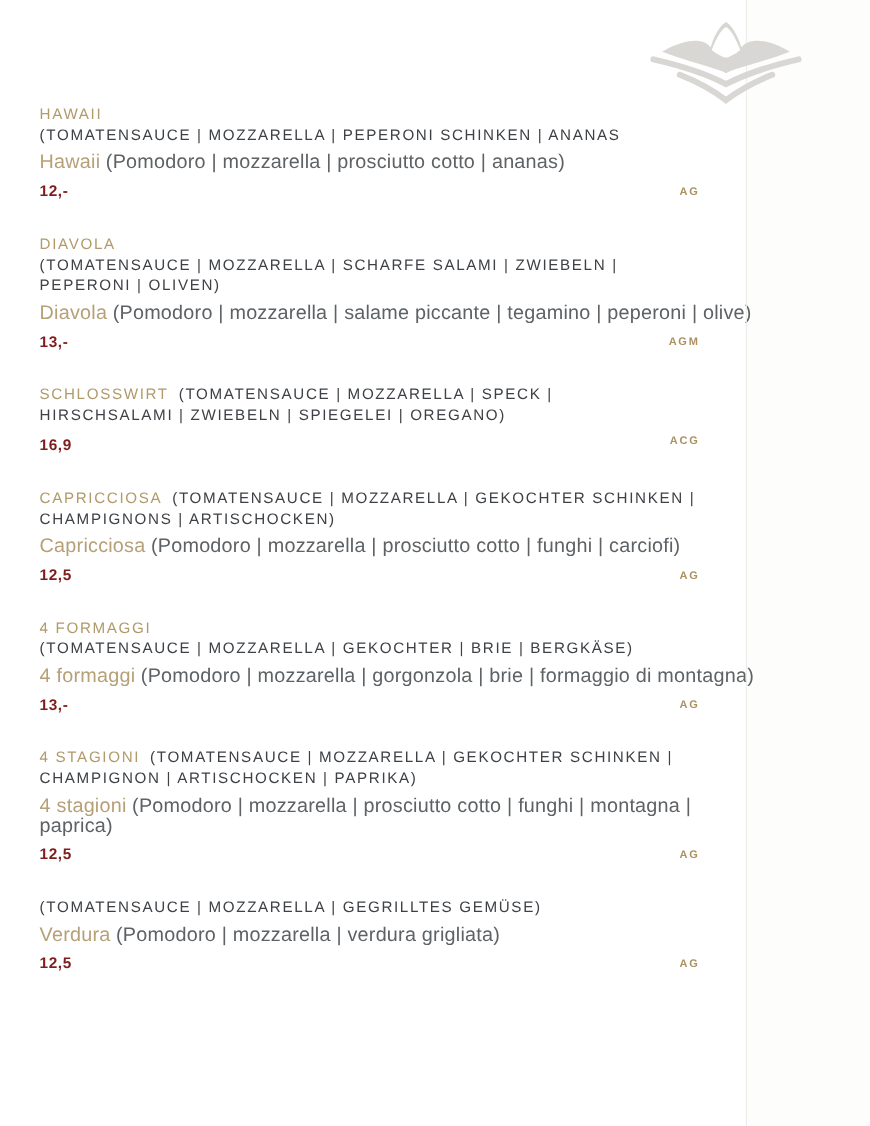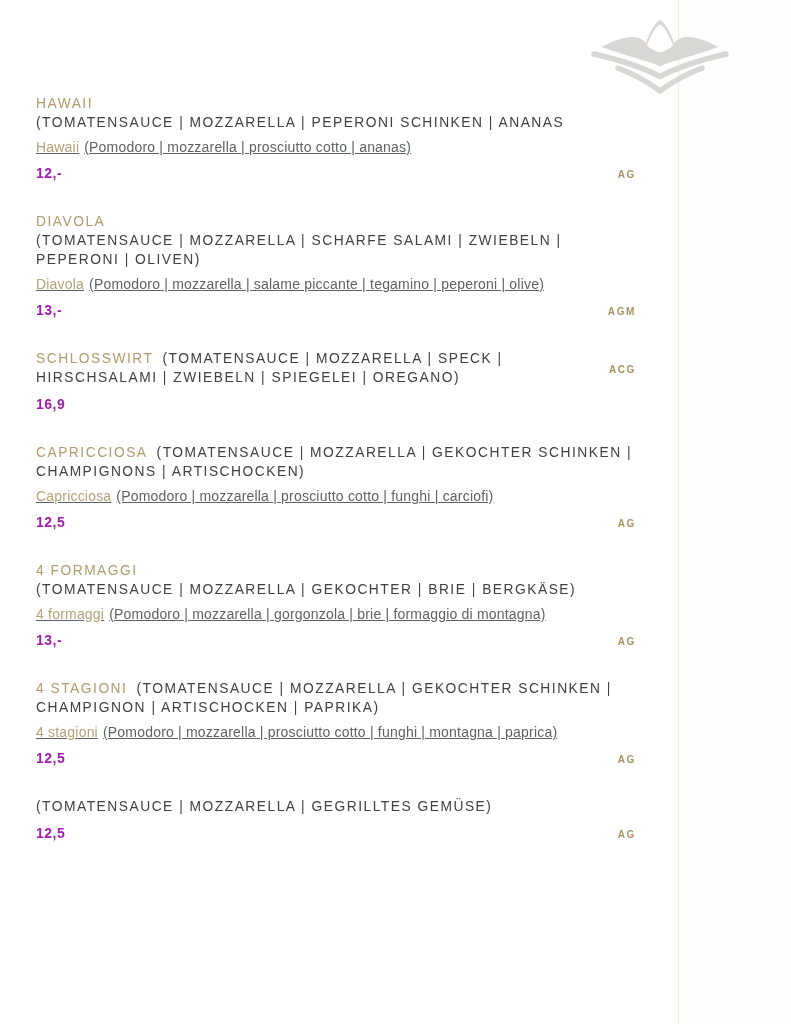--- a/index.html
+++ b/index.html
@@ -30,37 +30,37 @@
   .head {
     margin: 0; font-weight: normal;
     font-size: 13.8px; line-height: 19px; letter-spacing: 1.5px;
     color: #3e4145; white-space: pre-line; width: 650px;
   }
   .head .title { color: #b19a6b; }
   .item:not(.inline-title) .head .title { display: block; }
   .item.inline-title .head .title { padding-right: 9px; }
   .it {
     margin: 6px 0 0 0;
-    font-size: 14px; line-height: 18px; letter-spacing: 0.2px;
-    color: #5e6265; white-space: pre-line; width: 650px; text-decoration: underline;
+    font-size: 18px; line-height: 18px; letter-spacing: 0.2px;
+    color: #5e6265; white-space: pre-line; width: 650px;
   }
   .it .it-name { color: #b6a077; padding-right: 5px; }
   .meta {
     margin-top: 8px; width: 600px;
     display: flex; justify-content: space-between; align-items: flex-end;
   }
   .price {
     font-weight: bold; font-size: 14px; letter-spacing: 0.5px;
-    color: #a21caf; line-height: 19px;
+    color: #7f1d1d; line-height: 19px;
   }
   .allergens {
     font-weight: bold; font-size: 10px; letter-spacing: 1.6px;
     color: #aa9161; line-height: 16px;
   }
-  .item.raised .allergens { position: absolute; right: 0; bottom: 36px; }
+  .item.raised .allergens { position: absolute; right: 0; bottom: 4px; }
 </style>
 </head>
 <body>
 
 <div class="right-strip"></div>
 <div class="page-edge"></div>
 
 <div class="logo">
   <svg width="140" height="82" viewBox="0 0 140 82" fill="none" xmlns="http://www.w3.org/2000/svg">
     <path fill="#d8d7d4" fill-rule="evenodd" d="
@@ -127,18 +127,19 @@
 CHAMPIGNON | ARTISCHOCKEN | PAPRIKA)</span></h3>
     <p class="it"><span class="it-name">4 stagioni</span><span class="it-rest">(Pomodoro | mozzarella | prosciutto cotto | funghi | montagna | paprica)</span></p>
     <div class="meta">
       <span class="price">12,5</span>
       <span class="allergens">AG</span>
     </div>
   </section>
 
   <section class="item">
     <h3 class="head"><span class="de">(TOMATENSAUCE | MOZZARELLA | GEGRILLTES GEMÜSE)</span></h3>
+    <p class="it"><span class="it-name">Verdura</span><span class="it-rest">(Pomodoro | mozzarella | verdura grigliata)</span></p>
     <div class="meta">
       <span class="price">12,5</span>
       <span class="allergens">AG</span>
     </div>
   </section>
 </main>
 
 </body></html>

